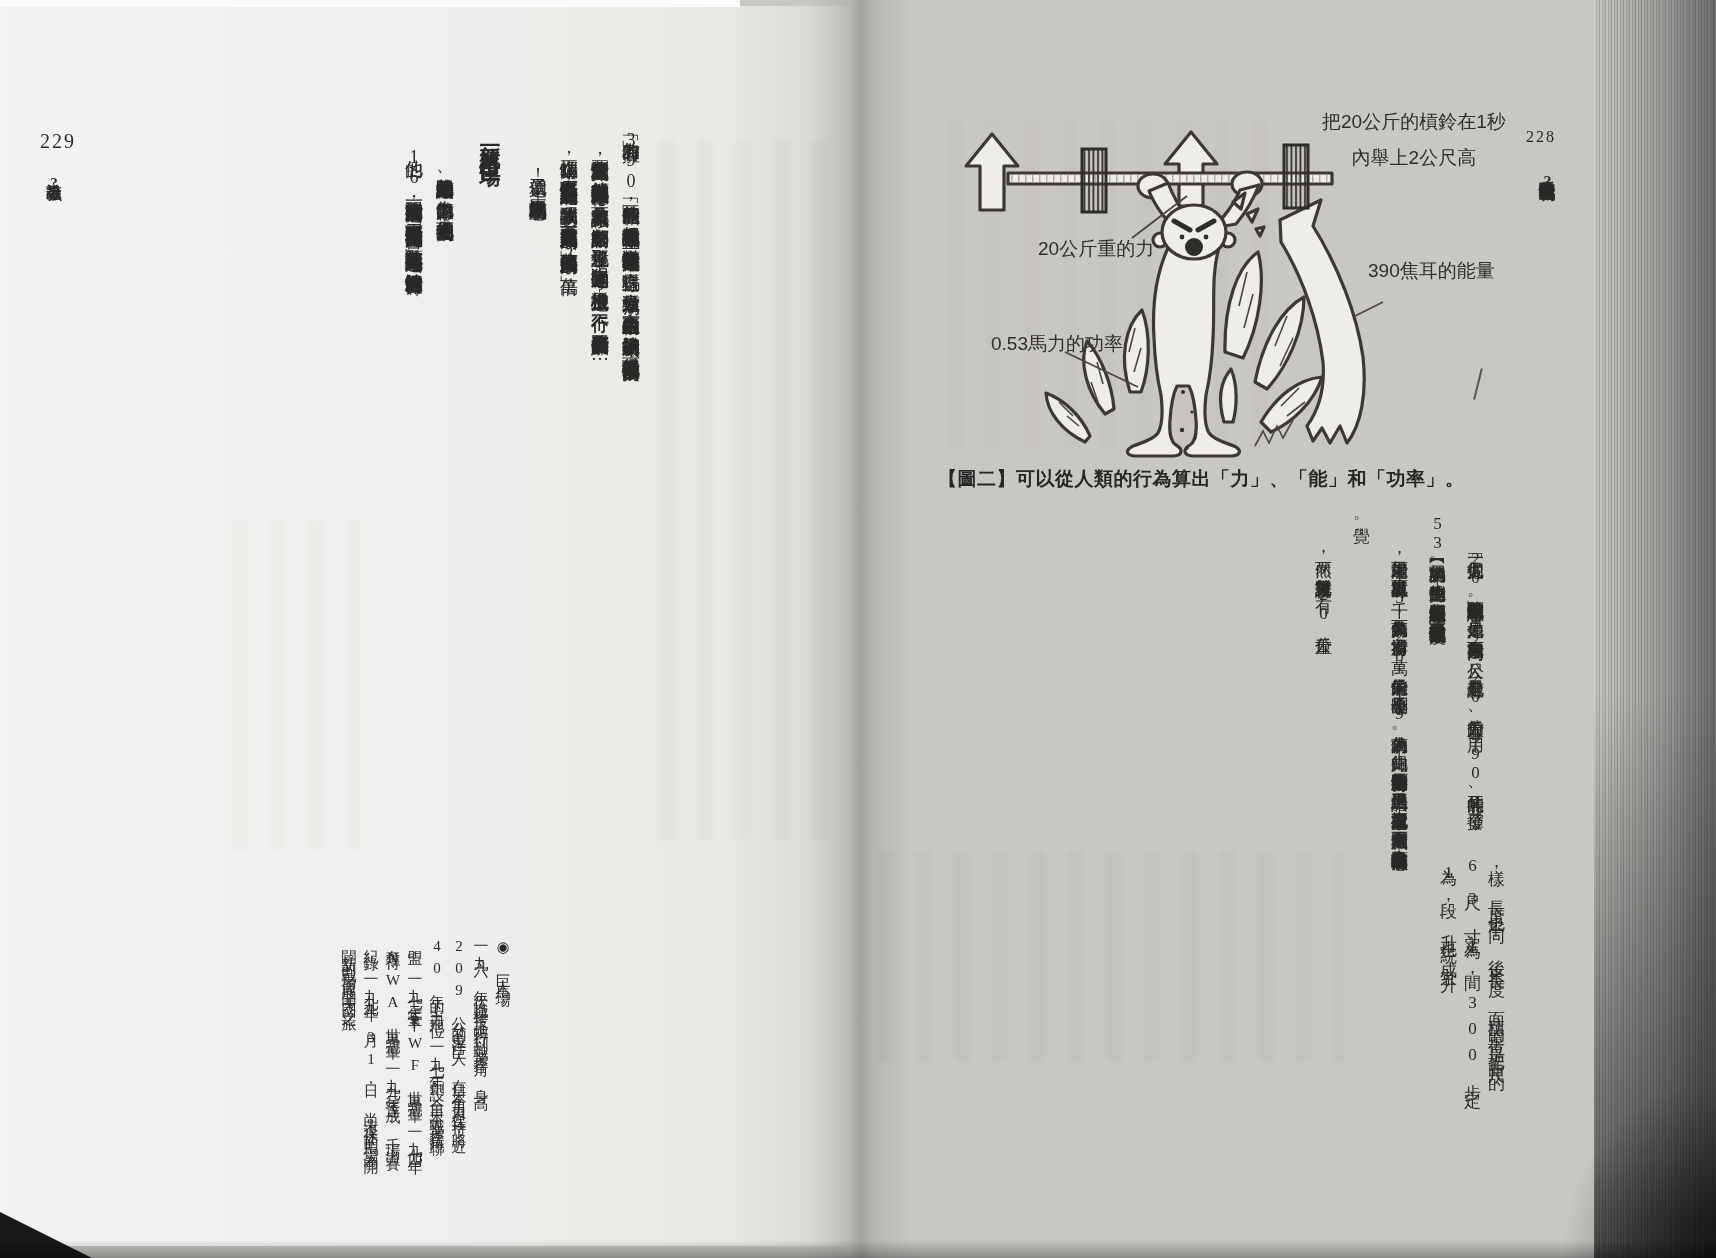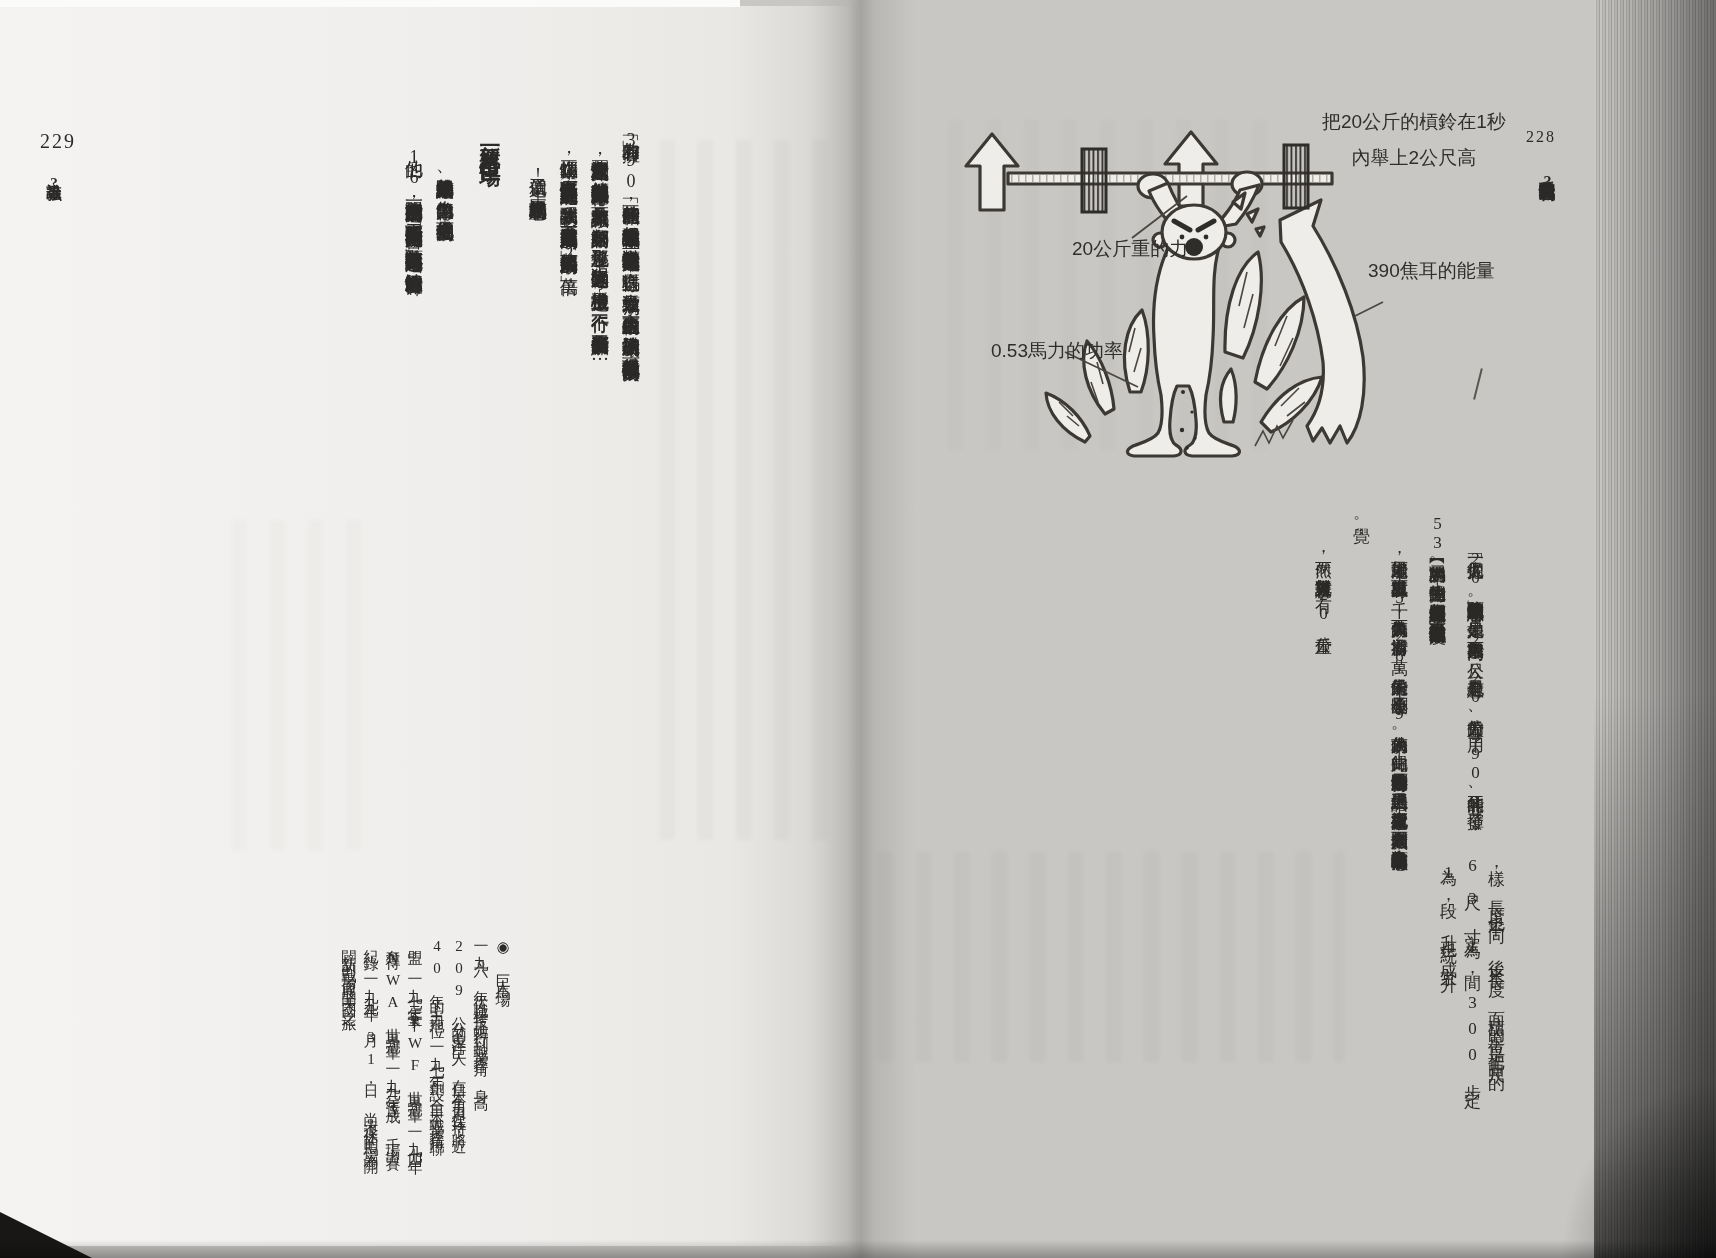--- a/index.html
+++ b/index.html
@@ -46,23 +46,23 @@
   
   #r-num{left:1526px;top:128px;font-size:16px;letter-spacing:2px;text-align:center;}
   #r-runtitle{left:1536px;top:168px;height:210px;font-size:16px;font-weight:bold;letter-spacing:0.5px;}
   #r-body{left:876px;top:514px;width:618px;height:332px;font-size:17px;line-height:38px;letter-spacing:0.2px;}
   #r-body p{text-indent:2em;}
   #r-note{left:1356px;top:856px;width:152px;height:230px;font-size:17px;line-height:24px;letter-spacing:7px;}
 
   
   .figlabel{position:absolute;font-family:"Liberation Sans",sans-serif;font-size:19px;color:#2f2e2c;white-space:nowrap;text-align:center;}
   #lbl-lift{left:1322px;top:104px;line-height:36px;}
-  #lbl-force{left:1038px;top:236px;margin-left:34px;}
+  #lbl-force{left:1038px;top:236px;}
   #lbl-energy{left:1368px;top:258px;}
-  #lbl-power{left:991px;top:331px;margin-top:7px;}
+  #lbl-power{left:991px;top:331px;}
   #fig-caption{position:absolute;left:938px;top:466px;font-family:"Liberation Sans",sans-serif;
     font-size:19px;font-weight:bold;letter-spacing:0.5px;color:#272624;white-space:nowrap;}
 
   #scratch{left:1477px;top:368px;width:2px;height:32px;background:#59564f;transform:rotate(14deg);}
   svg .o{fill:#efede9;stroke:#3c3935;stroke-width:3.2;stroke-linejoin:round;stroke-linecap:round;}
   svg .thin{fill:none;stroke:#4a4742;stroke-width:1.6;}
   svg .dark{fill:#2f2d2a;stroke:none;}
 </style>
 </head>
 <body>
@@ -179,20 +179,21 @@
     </g>
   </svg>
 
   <div class="figlabel" id="lbl-lift">
     <div>把20公斤的槓鈴在1秒</div>
     <div>內舉上2公尺高</div>
   </div>
   <div class="figlabel" id="lbl-force">20公斤重的力</div>
   <div class="figlabel" id="lbl-energy">390焦耳的能量</div>
   <div class="figlabel" id="lbl-power">0.53馬力的功率</div>
+  <div id="fig-caption">【圖二】可以從人類的行為算出「力」、「能」和「功率」。</div>
 
   <div class="abs v" id="r-body">
     <p>從「一個人把20公斤的物體舉到頭上」的動作來想想看吧。如果他是1秒內把東西舉高2公尺，意思是他有20公斤重的力、用了390焦耳的能、發揮了0・53馬力的功率【圖二】。生物的運動能力，都像這樣以相同價值來想的話，不就可以做為表示超人英雄或怪獸們強度的單位了?</p>
     <p>如果上述可能，就可以換算出黑王有1千5百萬人份的力氣，博斯湯古有2萬8千人份的能量，原子小金剛有19萬人份的功率。由此得知，原子小金剛雖然勝過博斯湯古，但是遇上黑王的話，大概被人家一捏就死翹翹了。一方面因為我們是人類，拿人類做為基準的比較結果看著比較有感覺。</p>
     <p>然而，就算對普通人來說，有20公斤重</p>
   </div>
 
   <div class="abs v" id="r-note">
     <p>樣，長度也不同。後來長度、面積的單位是把曲尺的6尺3寸定為1間，300步定為1段，升也統一成京升。</p>
   </div>

